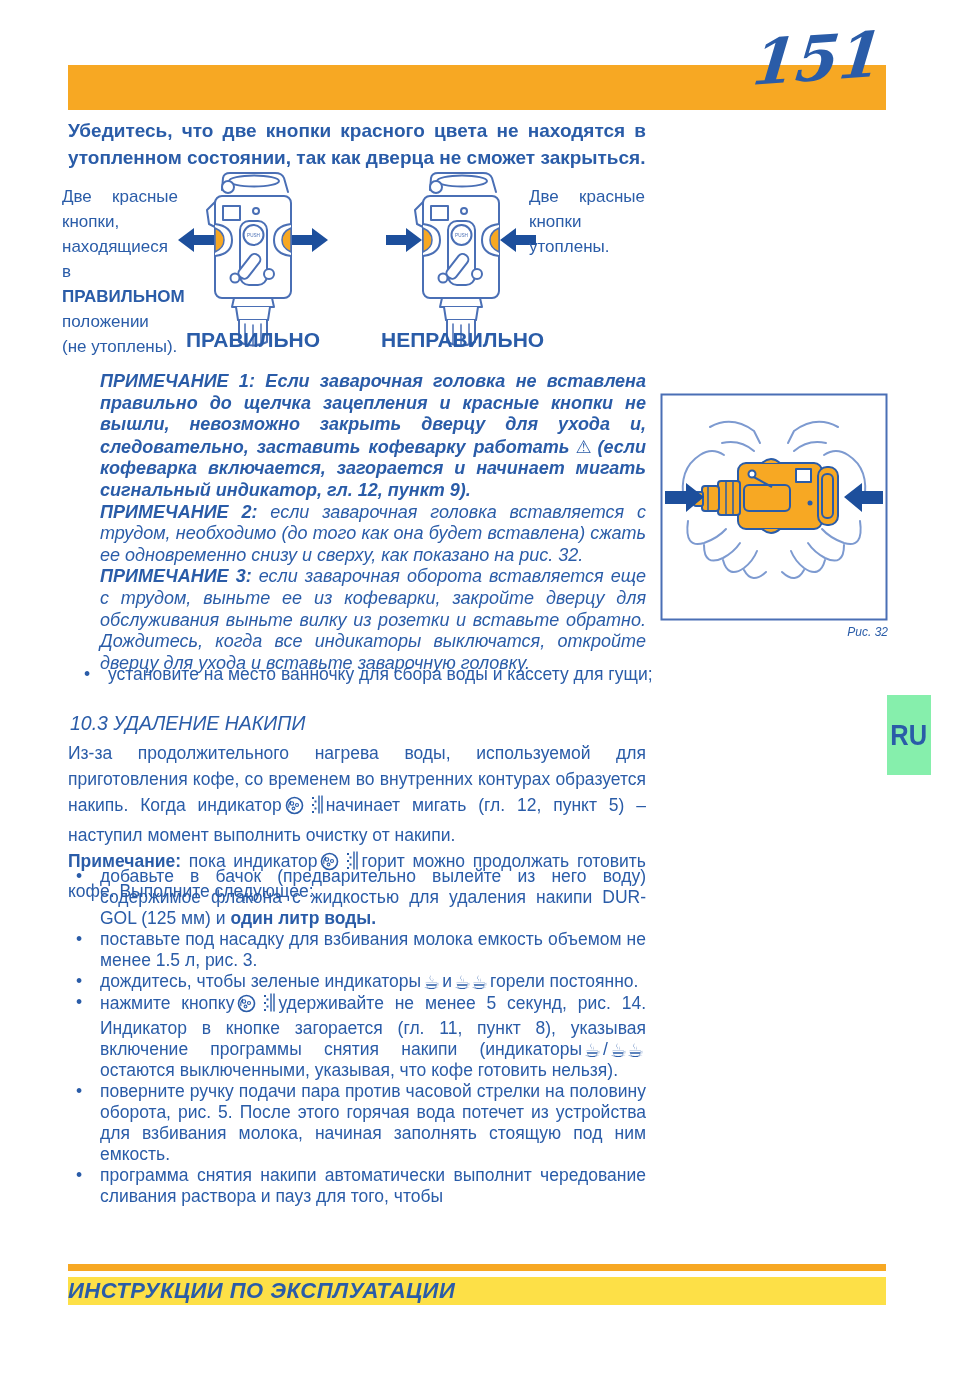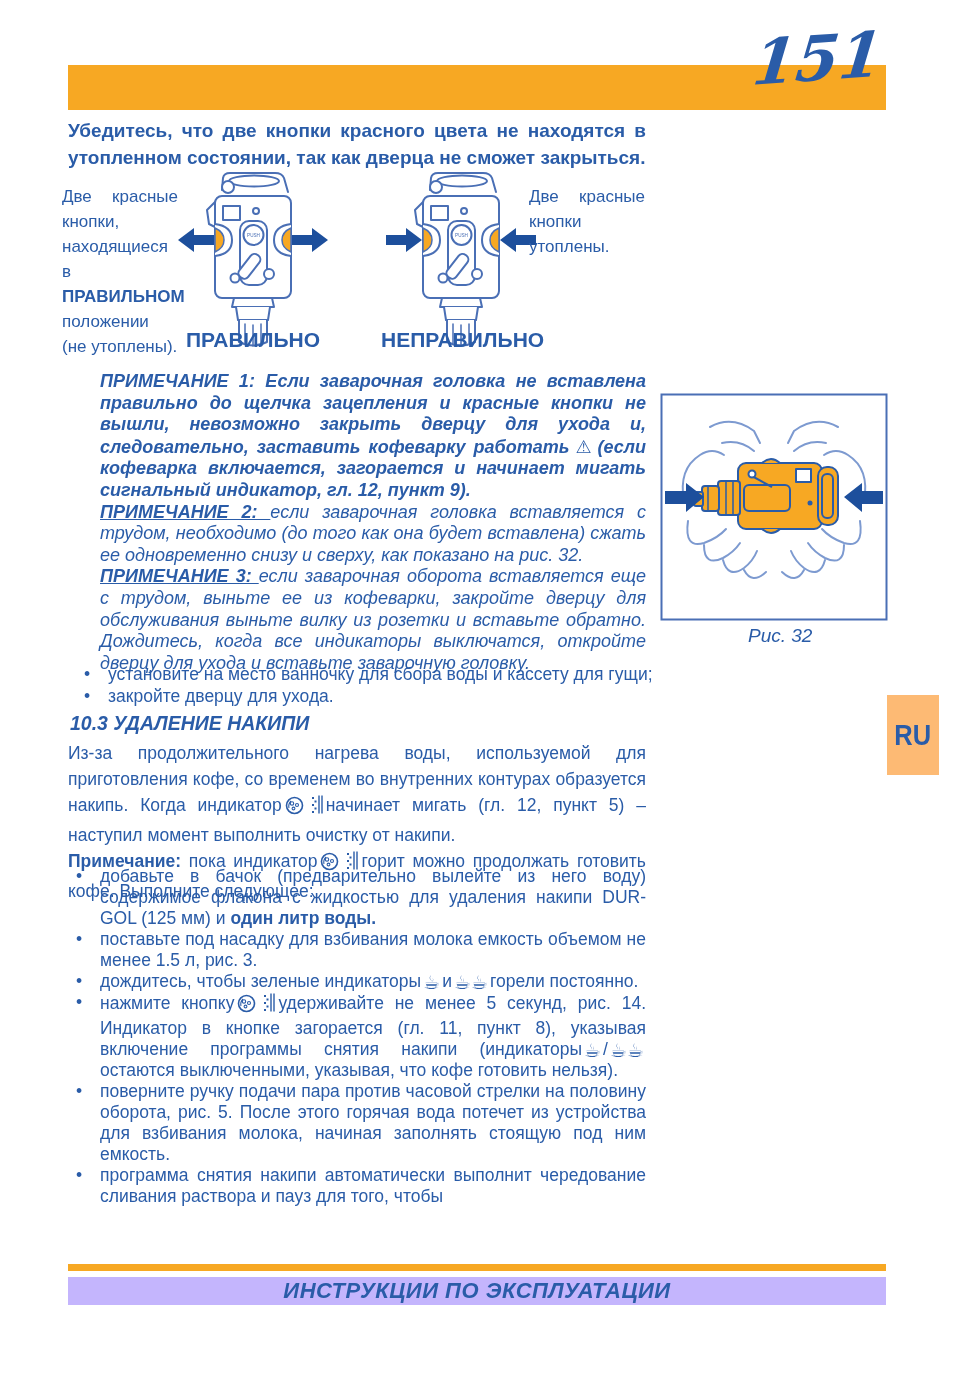--- a/index.html
+++ b/index.html
@@ -5,57 +5,57 @@
   html,body{margin:0;padding:0;background:#e8e8e8;}
   .page{position:relative;width:954px;height:1377px;margin:0 auto;background:#ffffff;
         overflow:hidden;font-family:"Liberation Sans",sans-serif;color:#2a5ca8;}
   .abs{position:absolute;}
 
   
   .top-banner{left:68px;top:65px;width:818px;height:45px;background:#f7a823;}
   .page-number{right:72px;top:22px;font-family:"DejaVu Serif",serif;font-style:italic;
       font-weight:bold;font-size:62px;color:#2a5ca8;transform:rotate(-4deg) skewX(-10deg);}
   .footer-line{left:68px;top:1264px;width:818px;height:7px;background:#f7a823;}
-  .footer-bar{left:68px;top:1277px;width:818px;height:28px;background:#c4b5fd;
-      display:flex;align-items:center;justify-content:center;box-sizing:border-box;}
+  .footer-bar{left:68px;top:1277px;width:818px;height:28px;background:#fde047;
+      display:flex;align-items:center;justify-content:flex-start;box-sizing:border-box;}
   .footer-bar .txt{font-style:italic;font-weight:bold;font-size:22px;letter-spacing:.5px;}
-  .ru-tab{left:887px;top:695px;width:52px;height:80px;background:#fdba74;
+  .ru-tab{left:887px;top:695px;width:44px;height:80px;background:#86efac;
       display:flex;align-items:center;justify-content:center;}
   .ru-tab .txt{font-weight:bold;font-size:30px;transform:scaleX(.85);}
 
   
   .intro{left:68px;top:117px;width:578px;font-weight:bold;font-size:19px;line-height:27px;text-align:justify;}
 
   
   .side-label{width:116px;font-size:17px;line-height:25px;text-align:justify;}
   .side-label-left{left:62px;top:184px;}
   .side-label-right{left:529px;top:184px;}
   .side-label b{font-weight:bold;}
   .diag-caption{width:160px;text-align:center;font-weight:bold;font-size:21px;top:328px;}
   .cap-left{left:173px;}
   .cap-right{left:381px;}
 
   
   .notes{left:100px;top:371px;width:546px;font-style:italic;font-size:18px;line-height:21.6px;text-align:justify;}
   .notes .n1{font-weight:bold;}
-  .notes .nlabel{font-weight:bold;text-decoration:underline;}
+  .notes .nlabel{font-weight:bold;}
   .bullets-top{left:68px;top:655px;width:578px;font-size:17.5px;line-height:22px;margin:8px;padding:0;list-style:none;}
   .bullets-top li{position:relative;padding-left:32px;}
   .bullets-top li::before{content:"•";position:absolute;left:8px;}
 
   
-  .sec-heading{left:70px;top:712px;width:578px;font-weight:bold;font-style:italic;font-size:19.5px;}
+  .sec-heading{left:70px;top:712px;width:578px;font-weight:normal;font-style:italic;font-size:19.5px;}
   .para1{left:68px;top:740px;width:578px;font-size:17.5px;line-height:26px;text-align:justify;}
   .steps{left:68px;top:866px;width:578px;font-size:17.5px;line-height:21px;margin:0;padding:0;list-style:none;text-align:justify;}
   .steps li{position:relative;padding-left:32px;}
   .steps li::before{content:"•";position:absolute;left:8px;}
 
   
   .fig32{left:660px;top:393px;}
-  .fig32-caption{left:748px;top:625px;width:140px;font-style:italic;font-size:19px;}
+  .fig32-caption{left:748px;top:625px;width:140px;text-align:right;font-style:italic;font-size:12px;}
 
   
   .inl{display:inline-block;vertical-align:-4px;margin:0 3px;}
   .cup-glyph{font-family:"DejaVu Sans",sans-serif;font-style:normal;font-size:19px;line-height:1;display:inline-block;margin:0 2px;vertical-align:-2px;}
   .warn-glyph{font-family:"DejaVu Sans",sans-serif;font-style:normal;font-size:18px;margin:0 3px;}
   .power-icon{display:inline-block;width:16px;height:16px;border:1.8px solid #2a5ca8;border-radius:50%;
       position:relative;vertical-align:-3px;margin:0 4px;}
   .power-icon::after{content:"";position:absolute;left:50%;top:2px;width:1.8px;height:7px;background:#2a5ca8;transform:translateX(-50%);}
 
   svg text{font-family:"Liberation Sans",sans-serif;}
@@ -161,21 +161,20 @@
       <rect x="34" y="99" width="9" height="14" rx="2" fill="#f7a823"></rect>
       <path d="M48 93 v25 M66 88 v34 M73 88 v34" fill="none" stroke-width="1.5"></path>
     </g>
     <polygon points="5,98 26,98 26,90 44,104 26,119 26,111 5,111" fill="#1d4f9c"></polygon>
     <polygon points="223,98 202,98 202,90 184,104 202,119 202,111 223,111" fill="#1d4f9c"></polygon>
   </svg>
   <div class="abs fig32-caption">Рис. 32</div>
 
   <ul class="abs bullets-top">
     <li>установите на место ванночку для сбора воды и кассету для гущи;</li>
-    <li>закройте дверцу для ухода.</li>
   </ul>
 
   <div class="abs sec-heading">10.3  УДАЛЕНИЕ НАКИПИ</div>
 
   <div class="abs para1">
     <span>Из-за продолжительного нагрева воды, используемой для приготовления кофе, со временем во внутренних контурах образуется накипь. Когда индикатор</span><span class="inl"><svg width="19" height="19" viewBox="0 0 19 19">
           <circle cx="9.5" cy="9.5" r="8" fill="none" stroke="#2a5ca8" stroke-width="1.6"></circle>
           <circle cx="7" cy="7.5" r="1.7" fill="none" stroke="#2a5ca8" stroke-width="1.1"></circle>
           <circle cx="12" cy="9" r="1.5" fill="none" stroke="#2a5ca8" stroke-width="1.1"></circle>
           <circle cx="8.5" cy="12.5" r="1.4" fill="none" stroke="#2a5ca8" stroke-width="1.1"></circle>

